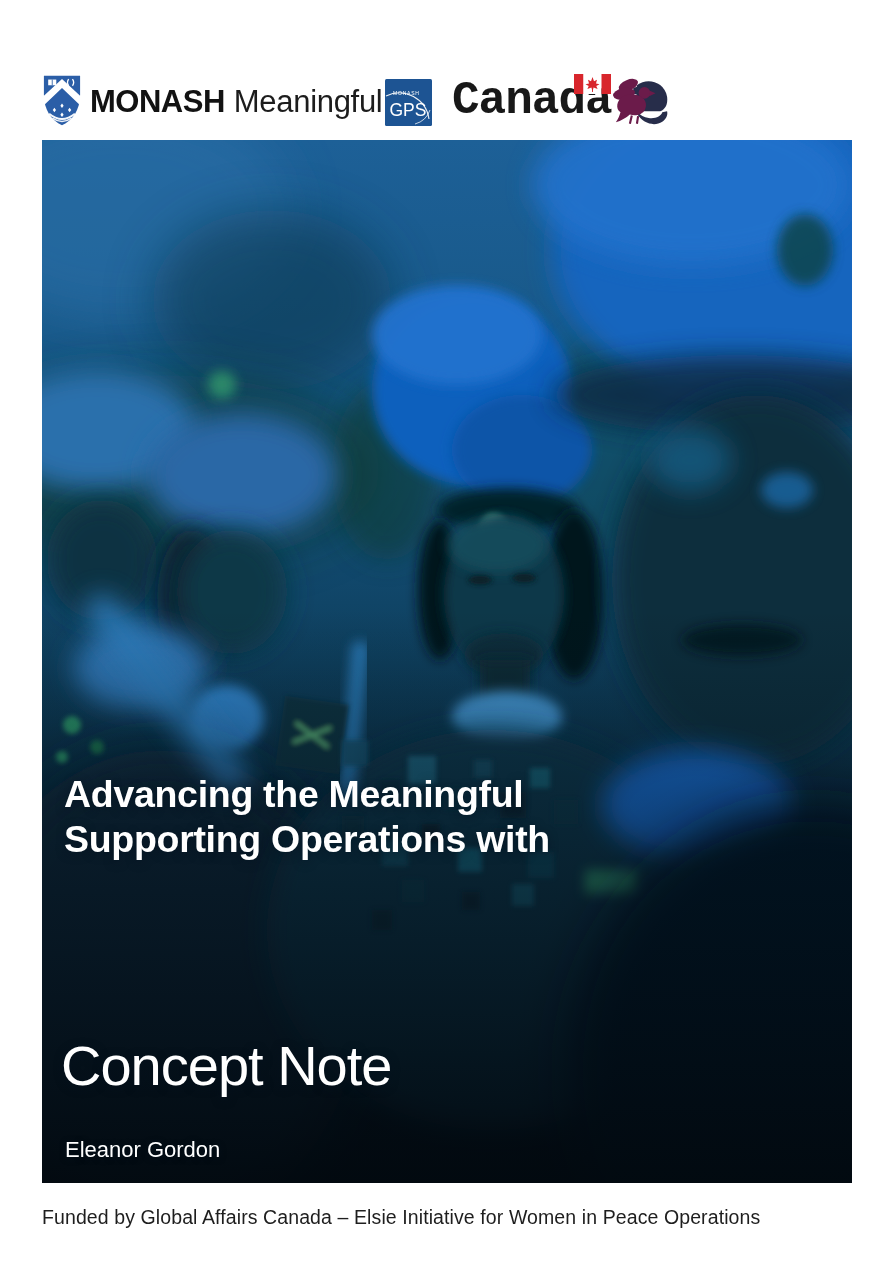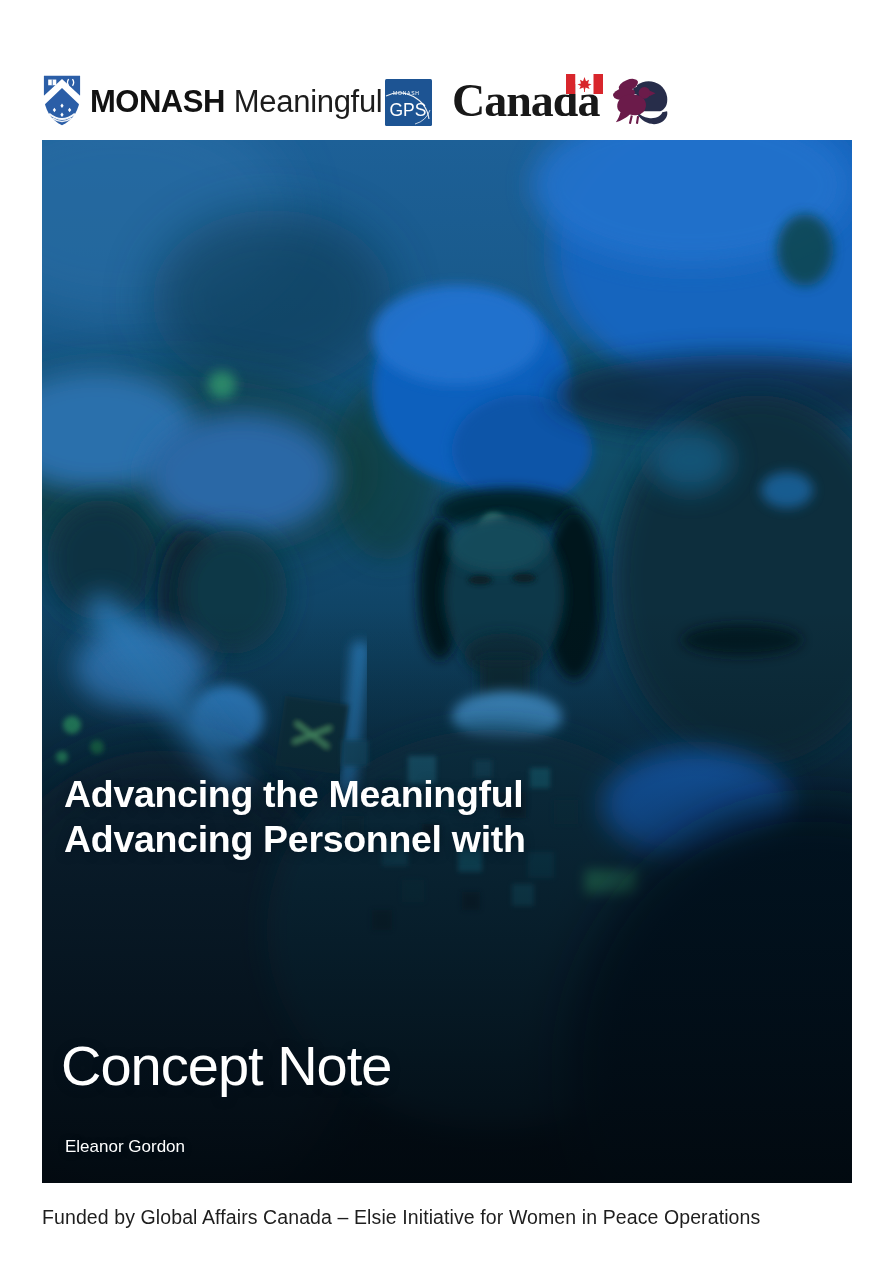--- a/index.html
+++ b/index.html
@@ -7,38 +7,38 @@
         font-family:"Liberation Sans",sans-serif;}
 
   
   .logo-bar{position:absolute;left:0;top:16px;width:100%;height:140px;padding-left:36px;}
   .monash-shield{position:absolute;left:42px;top:57px;}
   .monash-wordmark{position:absolute;left:90px;top:70px;font-size:31px;line-height:31px;
                    color:#121212;display:flex;align-items:baseline;}
   .monash-primary{font-weight:bold;letter-spacing:-0.5px;}
   .monash-secondary{font-weight:normal;margin-left:9px;letter-spacing:-0.3px;color:#1c1c1c;}
   .gps-box{position:absolute;left:385px;top:63px;}
-  .canada{position:absolute;left:452px;top:62px;font-family:Liberation Serif, serif;
+  .canada{position:absolute;left:452px;top:62px;font-family:Liberation Mono, monospace;
           font-weight:bold;font-size:46px;line-height:46px;color:#181818;letter-spacing:-1px;}
   .a-wrap{position:relative;display:inline-block;}
   .canada-flag{position:absolute;left:-11px;top:-4px;}
   .elsie-logo{position:absolute;left:612px;top:59px;}
 
   
   .cover{position:absolute;left:42px;top:140px;width:810px;height:1043px;overflow:hidden;
          background:#3b82f6;}
   .scene{position:absolute;left:0;top:0;width:100%;height:100%;display:block;}
   .cover-title{position:absolute;left:22px;top:632px;color:#ffffff;font-weight:bold;
                font-size:37.5px;line-height:45px;letter-spacing:-0.3px;
                text-shadow:0 2px 10px rgba(0,15,30,.5);}
   .title-line{white-space:nowrap;}
   .doc-type{position:absolute;left:19px;top:897px;color:#ffffff;font-size:56px;font-weight:300;
             letter-spacing:-1px;line-height:1.05;white-space:nowrap;
             text-shadow:0 2px 10px rgba(0,15,30,.5);}
-  .author{position:absolute;left:23px;top:997px;color:#ffffff;font-size:17px;
+  .author{position:absolute;left:23px;top:997px;color:#ffffff;font-size:22px;
           text-shadow:0 1px 6px rgba(0,15,30,.6);}
 
   
   .funding-note{position:absolute;left:42px;top:1196px;color:#1e1e1e;font-size:19.5px;
                 letter-spacing:0.1px;margin-top:10px;}
 </style>
 </head>
 <body>
 
 <div class="page">
@@ -208,21 +208,21 @@
         <ellipse cx="700" cy="500" rx="60" ry="16" fill="#05181F" opacity="0.8" filter="url(#bSM)"></ellipse>
         <ellipse cx="655" cy="665" rx="95" ry="55" fill="#1565C0" filter="url(#bMD)"></ellipse>
         <ellipse cx="770" cy="930" rx="245" ry="265" fill="#051727" filter="url(#bLG)"></ellipse>
       </g>
 
       <rect x="0" y="0" width="810" height="1043" fill="url(#vignette)"></rect>
     </svg>
 
     <div class="cover-title">
       <div class="title-line">Advancing the Meaningful</div>
-      <div class="title-line">Advancing Personnel with</div>
+      <div class="title-line">Supporting Operations with</div>
     </div>
     <div class="doc-type">Concept Note</div>
     <div class="author">Eleanor Gordon</div>
   </div>
 
   <div class="funding-note">Funded by Global Affairs Canada – Elsie Initiative for Women in Peace Operations</div>
 
 </div>
 
 </body></html>

